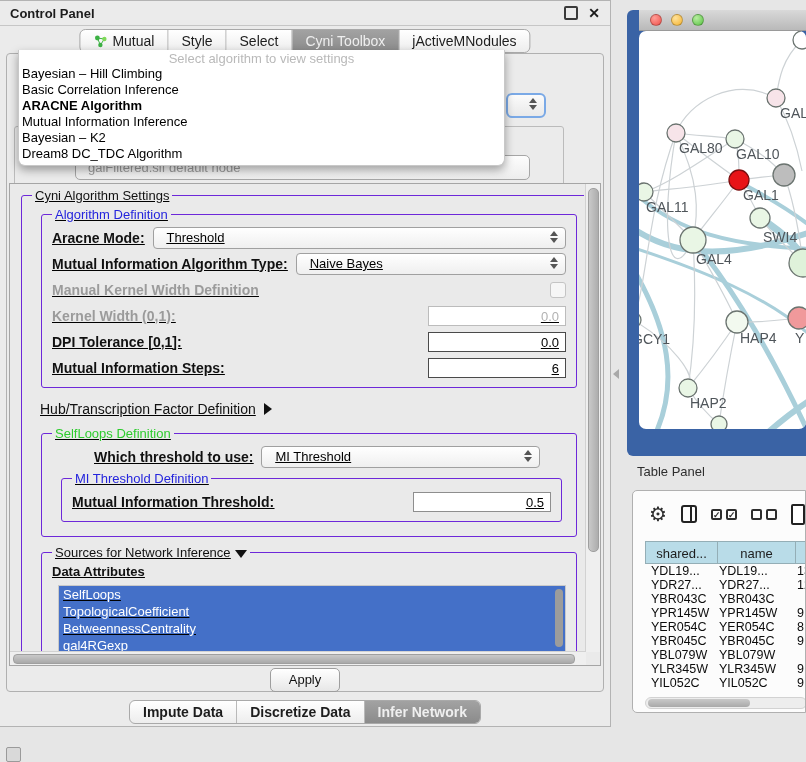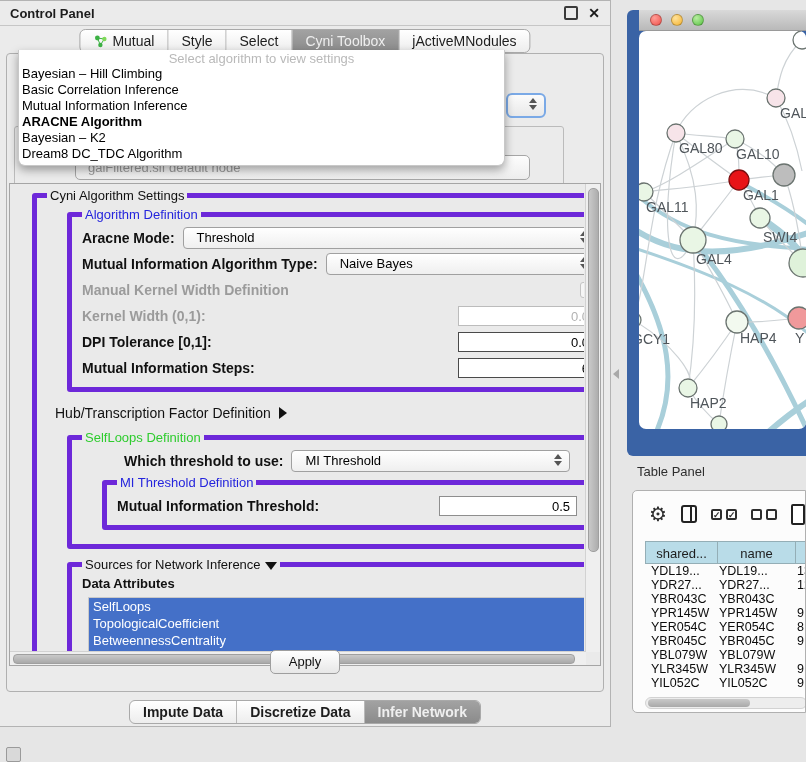--- a/index.html
+++ b/index.html
@@ -54,22 +54,22 @@
   #settings-content{position:absolute;left:2px;top:2px;right:16px;bottom:14px;overflow:hidden;}
   #vscroll{position:absolute;right:0;top:0;width:14px;bottom:13px;background:#efefef;
     border-left:1px solid #d2d2d2;}
   #vscroll .thumb{position:absolute;left:2px;top:4px;width:9px;height:362px;border-radius:5px;
     background:linear-gradient(90deg,#c9c9c9,#adadad);border:1px solid #9f9f9f;}
   #hscroll{position:absolute;left:0;bottom:0;right:14px;height:13px;background:#efefef;
     border-top:1px solid #d2d2d2;}
   #hscroll .thumb{position:absolute;left:3px;top:2px;height:8px;width:560px;border-radius:4px;
     background:linear-gradient(#c9c9c9,#a9a9a9);border:1px solid #9f9f9f;}
 
-  fieldset{border:5px solid #6d28d9;border-radius:3px;margin:2px 4px 8px 20px;
-    padding:2px 10px 6px 10px;}
+  fieldset{border:1px solid #6d28d9;border-radius:3px;margin:2px 4px 8px 9px;
+    padding:2px 10px 6px 10px;text-decoration:underline;}
   legend{font-size:13px;padding:0 3px;color:#111;}
   legend.blue{color:var(--legend-blue);}
   legend.green{color:var(--legend-green);}
   .row{display:flex;align-items:center;height:25px;margin:1px 0;}
   .lbl{font-size:14px;font-weight:bold;color:#111;white-space:nowrap;}
   .lbl.dis{color:#9b9b9b;}
   .combo{flex:1;margin-left:8px;height:22px;border:1px solid #a0a0a0;border-radius:4px;
     background:linear-gradient(#ffffff,#efefef);display:flex;align-items:center;
     font-size:13px;color:#000;padding-left:13px;box-sizing:border-box;position:relative;}
   .stepper{position:absolute;right:7px;top:3px;display:flex;flex-direction:column;gap:2px;}
@@ -90,21 +90,21 @@
   .tri-down{display:inline-block;width:0;height:0;border-left:6px solid transparent;
     border-right:6px solid transparent;border-top:8px solid #111;vertical-align:-1px;margin-left:4px;}
   #attr-label{font-size:13px;font-weight:bold;color:#111;margin:2px 0 6px 0;}
   #attr-list{position:relative;margin-left:6px;width:506px;height:68px;background:#fff;
     border:1px solid #c9c9c9;overflow:hidden;}
   .attr-item{height:17px;line-height:17px;font-size:13px;color:#fff;background:var(--selection);
     padding-left:4px;}
   #attr-scroll{position:absolute;right:2px;top:3px;width:8px;height:58px;border-radius:4px;
     background:#9c9c9c;}
 
-  #apply-btn{left:50%;transform:translateX(-50%);top:649px;width:68px;height:22px;
+  #apply-btn{left:50%;transform:translateX(-50%);top:667px;width:68px;height:22px;
     border:1px solid #9e9e9e;border-radius:5px;background:linear-gradient(#ffffff,#e7e7e7);
     font-size:13px;color:#111;text-align:center;line-height:21px;}
 
   
   #splitter-arrow{left:613px;top:369px;width:0;height:0;border-top:5px solid transparent;
     border-bottom:5px solid transparent;border-right:6px solid #a9a9a9;}
 
   
   #net-frame{left:627px;top:10px;width:179px;height:446px;background:var(--accent-blue);
     border-radius:6px 0 0 6px;}
@@ -193,22 +193,22 @@
       <div class="up"></div>
         <div class="dn"></div>
     </div>
   </div>
 
   <div id="algo-popup" class="abs">
     <div id="algo-placeholder">Select algorithm to view settings</div>
     <div id="algo-items">
         <div class="algo-item">Bayesian – Hill Climbing</div>
         <div class="algo-item">Basic Correlation Inference</div>
+        <div class="algo-item sel">ARACNE Algorithm</div>
         <div class="algo-item">Mutual Information Inference</div>
-        <div class="algo-item sel">ARACNE Algorithm</div>
         <div class="algo-item">Bayesian – K2</div>
         <div class="algo-item">Dream8 DC_TDC Algorithm</div>
       </div>
   </div>
 
   <div id="scrollpane" class="abs">
     <div id="settings-content">
       <fieldset>
         <legend>Cyni Algorithm Settings</legend>
 

